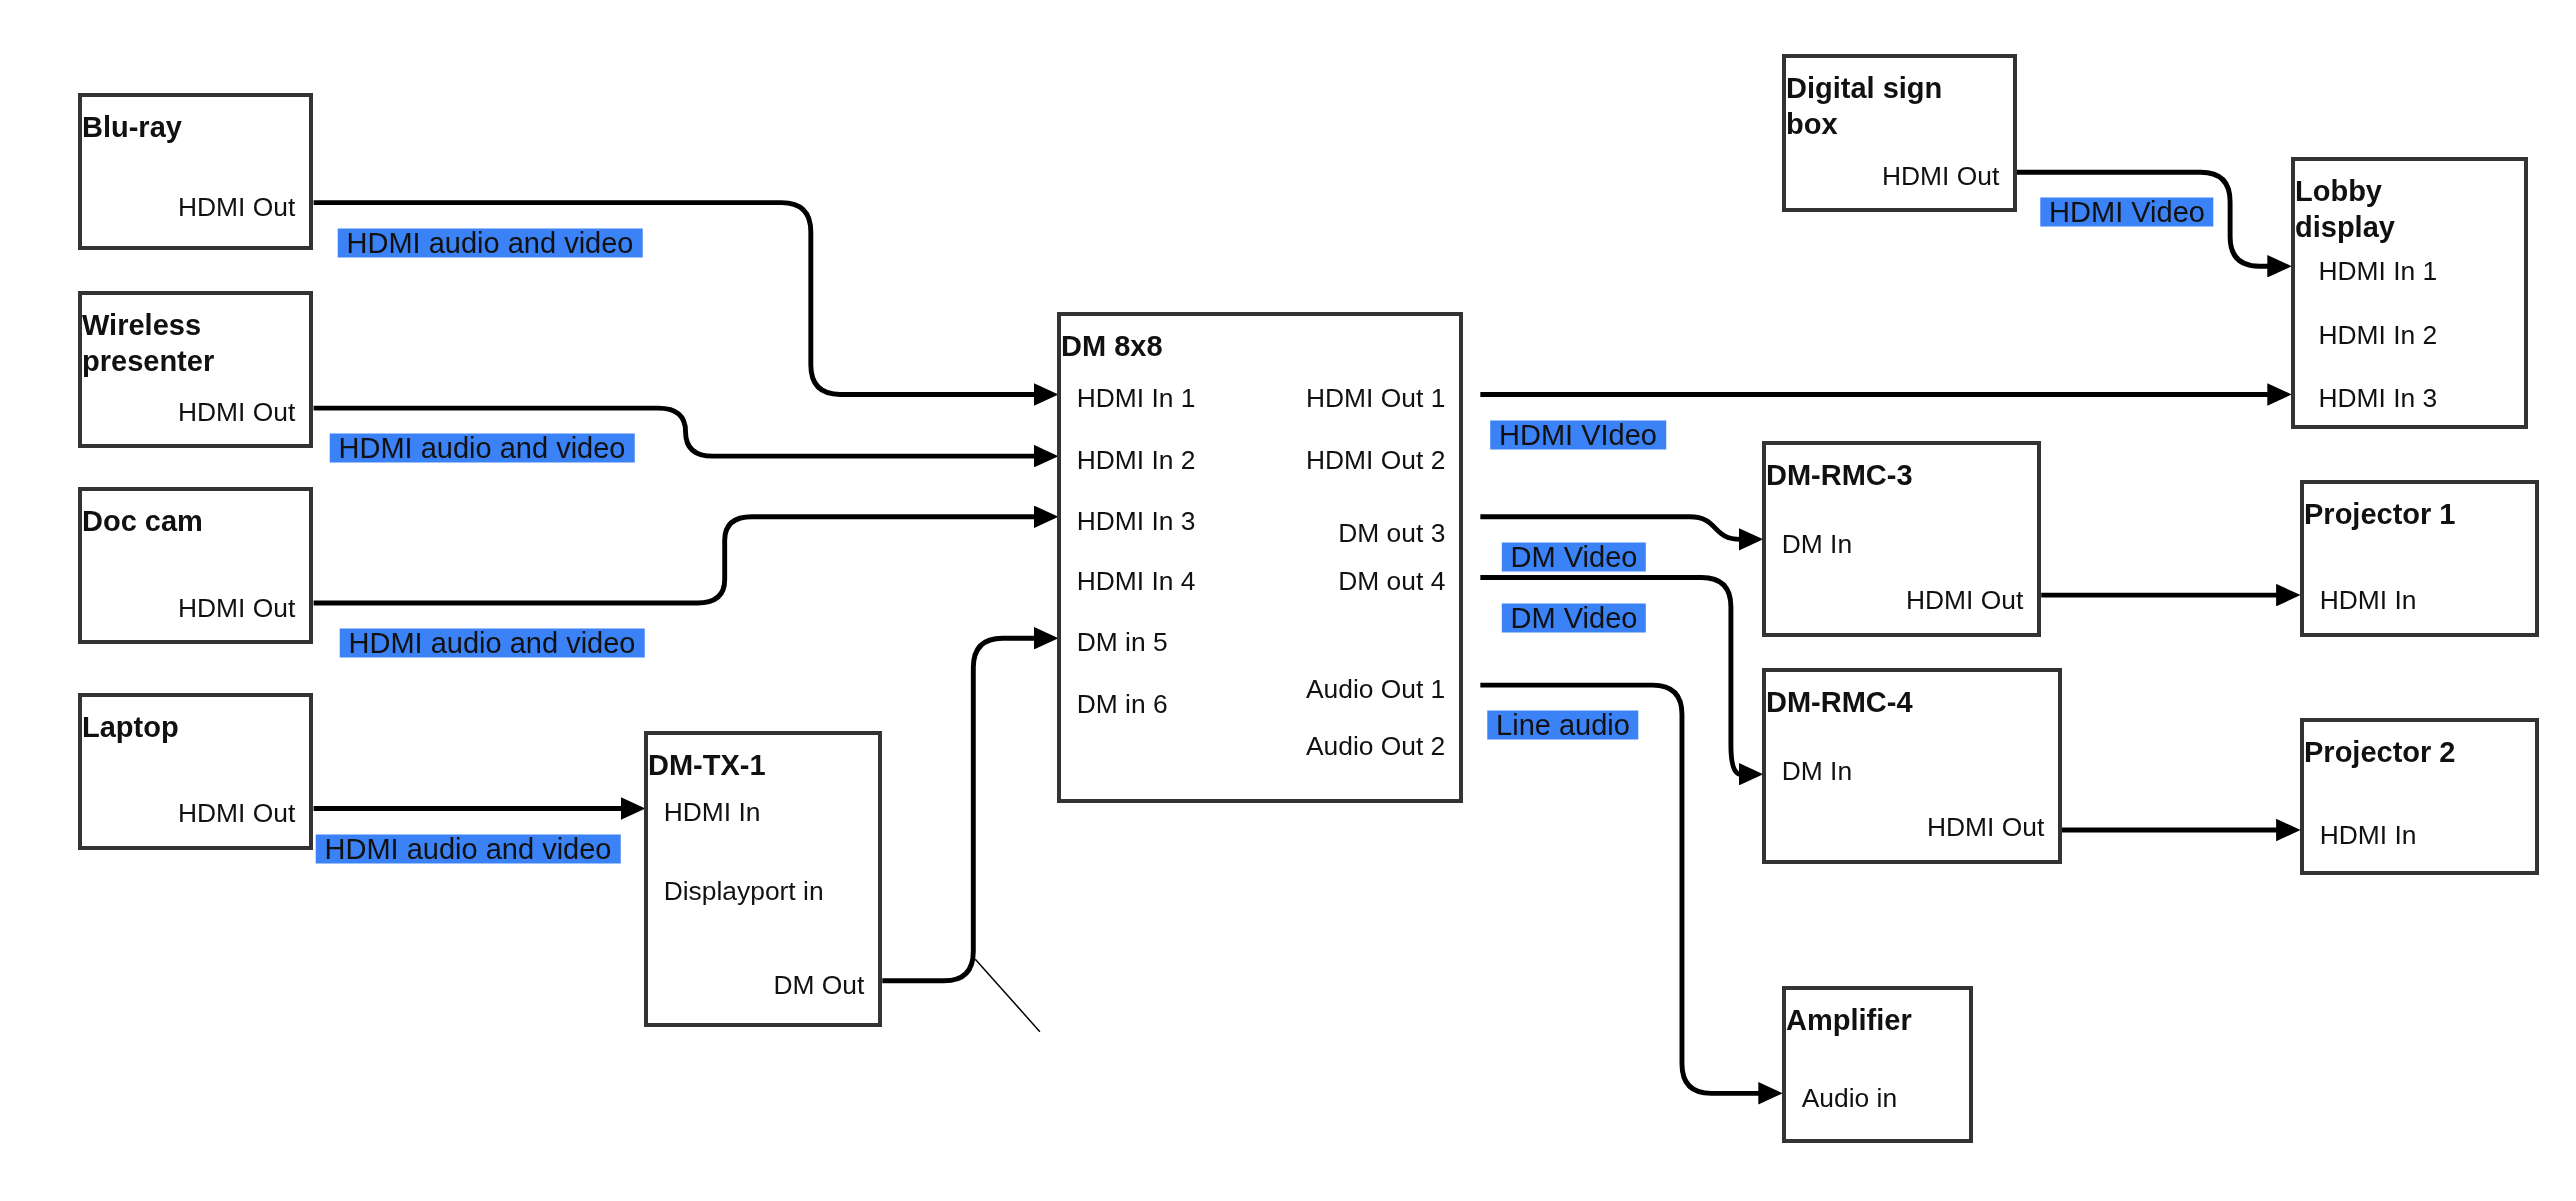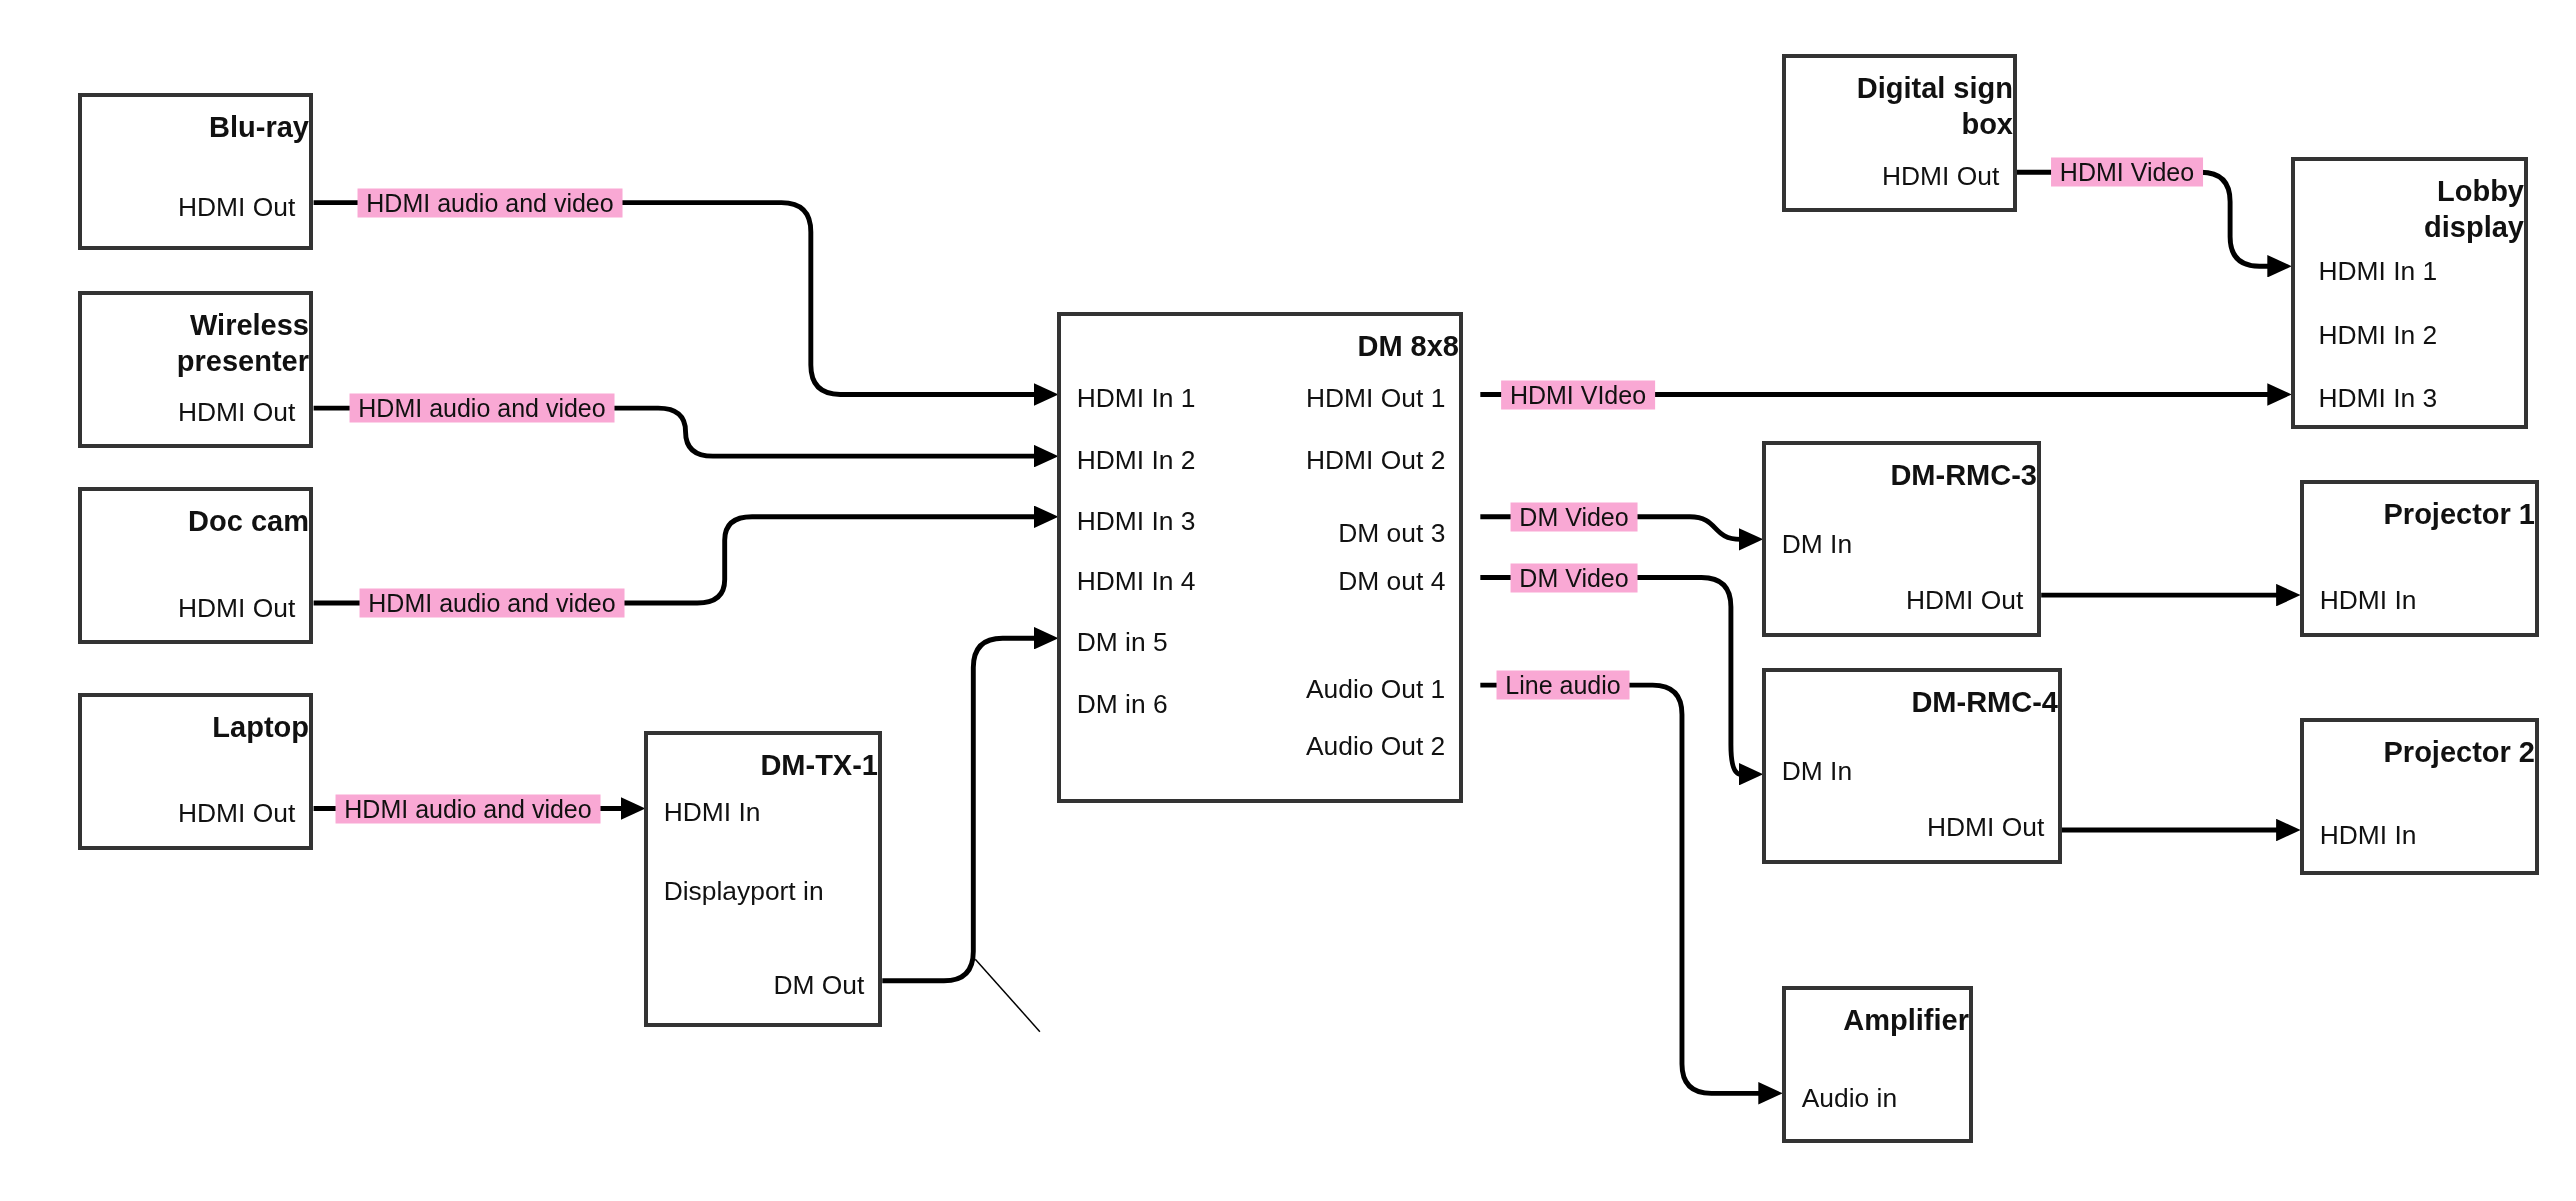--- a/index.html
+++ b/index.html
@@ -13,42 +13,43 @@
     overflow: hidden;
   }
   #wires { position: absolute; left: 0; top: 0; width: 2576px; height: 1201px; }
   .node {
     position: absolute;
     background: #ffffff;
     border: 4.9px solid #333333;
   }
   .title {
     padding-top: 11.7px;
-    text-align: right;
+    text-align: left;
     font-weight: bold;
     font-size: 29px;
     line-height: 36px;
   }
   .port {
     position: absolute;
     font-size: 26.4px;
     white-space: nowrap;
     transform: translateY(-50%);
   }
   .port.pleft  { left: 15.7px; }
   .port.pright { right: 13.7px; }
   .port.pindent { left: 23.5px; }
   .wire-label {
     position: absolute;
     transform: translate(-50%, -50%);
-    background: #f9a8d4;
+    background: #3b82f6;
     padding: 0 8.8px;
-    font-size: 25px;
+    font-size: 29px;
     white-space: nowrap;
     line-height: 29px;
+    margin-top: 40px;
   }
   .note-box {
     position: absolute;
     left: 1032px; top: 1030px;
     width: 198px; height: 74px;
     border: 2px dotted #444;
     background: #ffffff;
     text-align: center;
     font-size: 22.5px;
     line-height: 26.4px;

